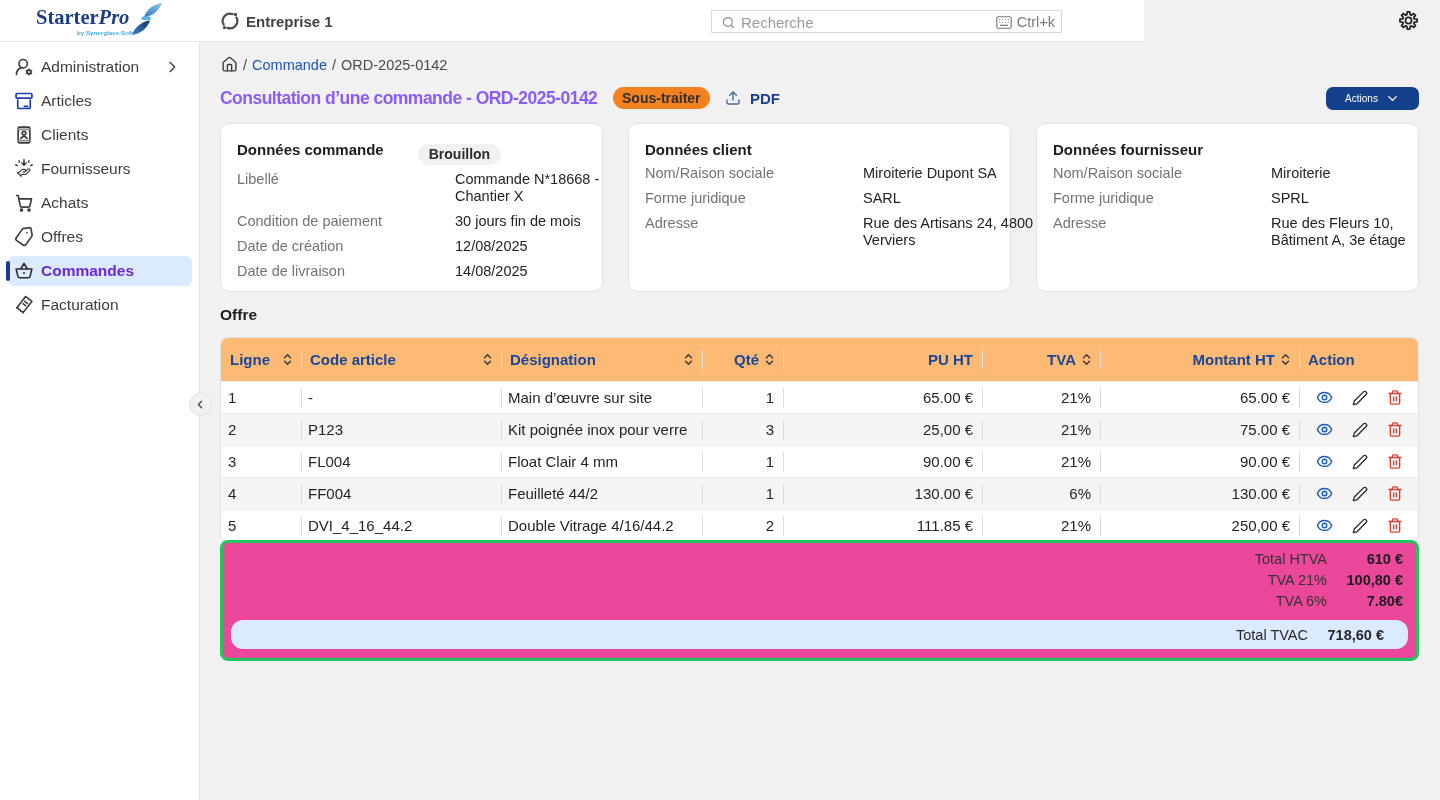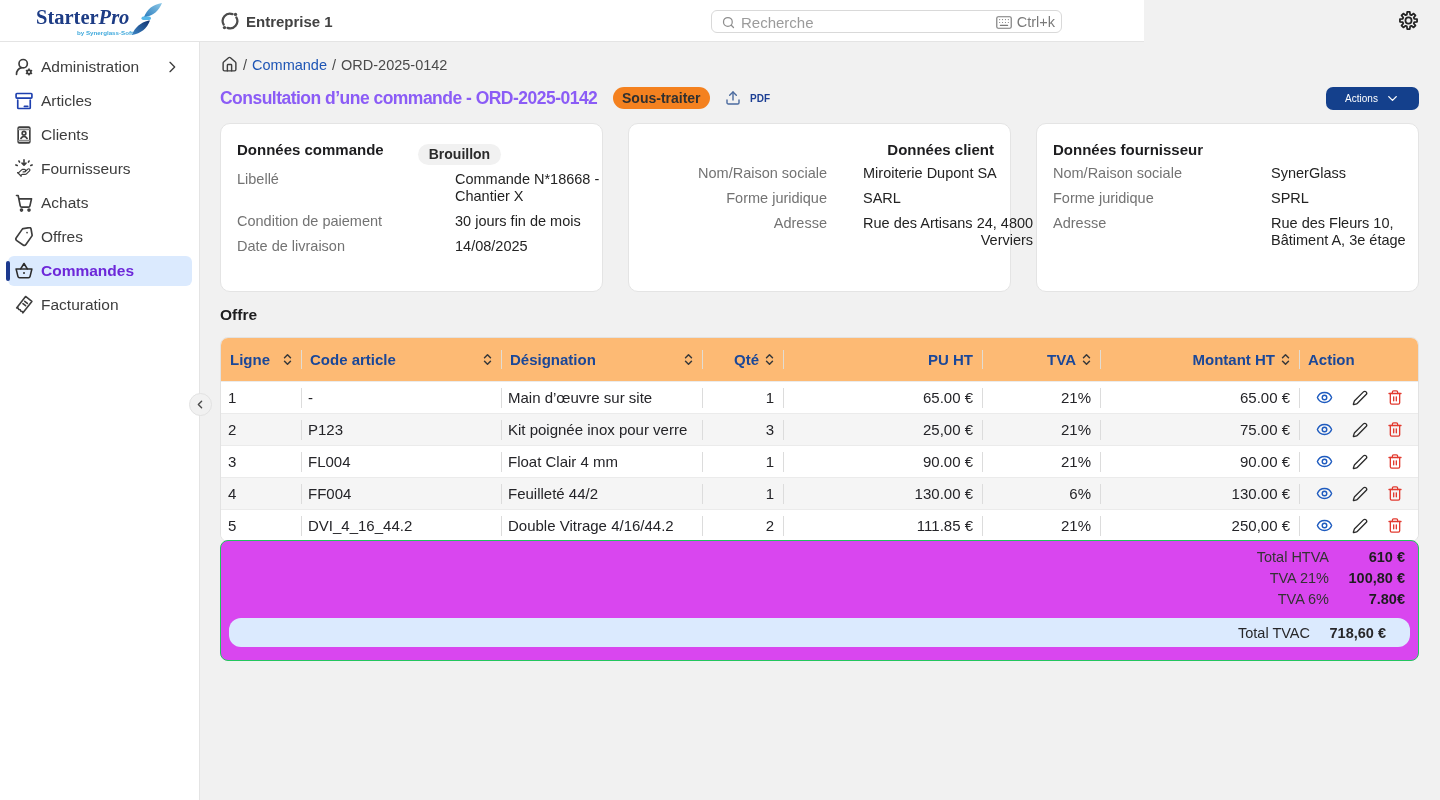--- a/index.html
+++ b/index.html
@@ -5,39 +5,39 @@
 * { margin:0; padding:0; box-sizing:border-box; }
 html,body { width:1440px; height:800px; overflow:hidden; }
 body { font-family:"Liberation Sans", sans-serif; background:#f1f1f1; color:#27272a; position:relative; }
 .abs { position:absolute; }
 svg { display:block; }
 
 
 #topbar { position:absolute; left:0; top:0; width:1144px; height:42px; background:#fff; border-bottom:1px solid #e4e4e4; z-index:5; }
 #sidebar { position:absolute; left:0; top:42px; width:200px; height:758px; background:#fff; border-right:1px solid #e4e4e4; z-index:4; }
 #entname { position:absolute; left:246px; top:13px; font-size:15px; font-weight:700; color:#424242; }
-#search { position:absolute; left:711px; top:10px; width:351px; height:23px; border:1px solid #d9d9d9; border-radius:6px; background:#fff; }
+#search { position:absolute; left:711px; top:10px; width:351px; height:23px; border:1px solid #d9d9d9; border-radius:0; background:#fff; }
 #search .ph { position:absolute; left:29px; top:3px; font-size:15px; color:#9b9b9b; }
 #search .kb { position:absolute; right:6px; top:3px; font-size:14.5px; color:#7a7a7a; display:flex; align-items:center; gap:5px; }
 
 
 .menu { position:absolute; left:0; top:52px; width:200px; z-index:6; }
 .mitem { position:relative; height:30px; margin:0 8px 4px 8px; border-radius:6px; display:flex; align-items:center; font-size:15.5px; color:#3d3d3d; font-weight:400; }
 .mitem .ic { width:20px; height:20px; margin-left:6px; margin-right:7px; flex:none; }
 .mitem.sel { background:#dbeafe; color:#6d28d9; font-weight:700; }
 .mitem.sel::before { content:""; position:absolute; left:-2px; top:5px; width:4px; height:20px; border-radius:3px; background:#1c398e; }
 .mitem .chev { position:absolute; right:12px; top:7px; }
 
 
 #crumb { position:absolute; left:221px; top:56px; display:flex; align-items:center; gap:5px; font-size:14.5px; color:#4a4a4a; }
 #crumb a { color:#1e55b5; text-decoration:none; }
 #title-row { position:absolute; left:220px; top:87px; width:1199px; height:24px; }
 #title { position:absolute; left:0; top:1px; font-size:17.5px; font-weight:700; color:#8b5cf6; letter-spacing:-0.52px; }
 .pill-orange { position:absolute; left:393px; top:0px; height:22px; padding:0 9px; background:#f4811f; border-radius:11px; color:#303030; font-size:14px; font-weight:700; line-height:22px; }
-#pdf { position:absolute; left:505px; top:0px; display:flex; align-items:center; gap:9px; color:#1c3f94; font-size:10px; font-weight:700; height:22px; }
+#pdf { position:absolute; left:505px; top:0px; display:flex; align-items:center; gap:9px; color:#1c3f94; font-size:15px; font-weight:700; height:22px; }
 #actions-btn { position:absolute; right:0; top:0; width:93px; height:23px; background:#14408c; border-radius:7px; color:#fff; font-size:10px; display:flex; align-items:center; justify-content:center; gap:7px; }
 
 
 .card { position:absolute; top:123px; width:383px; height:169px; background:#fff; border:1px solid #e4e4e4; border-radius:10px; padding:17px 16px 0; }
 .card h3 { font-size:15px; font-weight:700; color:#1d1d1f; line-height:17px; }
 .row { display:flex; margin-top:8px;gap:36px; }
 .row .lb { width:182px; flex:none; color:#737373; font-size:14.5px; line-height:17px; }
 .row .vl { color:#232323; font-size:14.5px; line-height:17px; white-space:nowrap; }
 .pill-gray { display:inline-block; height:21px; padding:0 11px; background:#f1f1f1; border-radius:11px; font-size:14px; font-weight:700; color:#2b2b2b; line-height:21px; vertical-align:-4px; margin-left:34px; }
 
@@ -49,21 +49,21 @@
 th .hwrap { display:flex; align-items:center; justify-content:space-between; }
 th .hwrap.re { justify-content:flex-end; gap:6px; }
 td { height:31px; font-size:15px; color:#242428; padding:0 9px 0 7px; border-top:1px solid #ebebeb; background-color:#fff; }
 th + th { background-image:linear-gradient(#e2dcd2,#e2dcd2); background-size:1px 19px; background-position:left center; background-repeat:no-repeat; }
 td + td { background-image:linear-gradient(#dcdcdc,#dcdcdc); background-size:1px 20px; background-position:left center; background-repeat:no-repeat; }
 tr.alt td { background-color:#f5f5f5; }
 .num { text-align:right; }
 .act-td { display:flex; align-items:center; height:31px; gap:19px; padding-left:17px; }
 
 
-#totals { position:absolute; left:220px; top:540px; width:1199px; height:121px; background:#d946ef; border:1px solid #22c55e; border-radius:8px; padding-top:5px; }
+#totals { position:absolute; left:220px; top:540px; width:1199px; height:121px; background:#ec4899; border:3px solid #22c55e; border-radius:8px; padding-top:5px; }
 .trow { display:flex; justify-content:flex-end; align-items:center; height:21px; padding-right:13px; font-size:14.5px; color:#333; }
 .trow b { width:76px; text-align:right; color:#1d1d1f; }
 #tvac { position:absolute; left:8px; right:8px; top:77px; height:29px; background:#dbeafe; border-radius:12px; display:flex; justify-content:flex-end; align-items:center; padding-right:24px; font-size:14.5px; color:#27272a; }
 #tvac b { width:76px; text-align:right; }
 
 
 #collapse { position:absolute; left:189px; top:393px; width:23px; height:23px; border-radius:50%; background:#f1f1f1; border:1px solid #e2e2e2; z-index:6; display:flex; align-items:center; justify-content:center; }
 </style>
 </head>
 <body>
@@ -208,46 +208,50 @@
   <h3>Données commande<span class="pill-gray">Brouillon</span></h3>
   <div class="row" style="margin-top:6px;">
       <div class="lb">Libellé</div>
       <div class="vl">Commande N*18668 -<br>Chantier X</div>
     </div>
   <div class="row">
       <div class="lb">Condition de paiement</div>
       <div class="vl">30 jours fin de mois</div>
     </div>
   <div class="row">
+      <div class="lb">Date de création</div>
+      <div class="vl">12/08/2025</div>
+    </div>
+  <div class="row">
       <div class="lb">Date de livraison</div>
       <div class="vl">14/08/2025</div>
     </div>
 </div>
 
-<div class="card" style="left:628px;text-align:right;">
+<div class="card" style="left:628px;">
   <h3>Données client</h3>
   <div class="row" style="margin-top:7px;">
       <div class="lb">Nom/Raison sociale</div>
       <div class="vl">Miroiterie Dupont SA</div>
     </div>
   <div class="row">
       <div class="lb">Forme juridique</div>
       <div class="vl">SARL</div>
     </div>
   <div class="row">
       <div class="lb">Adresse</div>
       <div class="vl">Rue des Artisans 24, 4800<br>Verviers</div>
     </div>
 </div>
 
 <div class="card" style="left:1036px;">
   <h3>Données fournisseur</h3>
   <div class="row" style="margin-top:7px;">
       <div class="lb">Nom/Raison sociale</div>
-      <div class="vl">SynerGlass</div>
+      <div class="vl">Miroiterie</div>
     </div>
   <div class="row">
       <div class="lb">Forme juridique</div>
       <div class="vl">SPRL</div>
     </div>
   <div class="row">
       <div class="lb">Adresse</div>
       <div class="vl">Rue des Fleurs 10,<br>Bâtiment A, 3e étage</div>
     </div>
 </div>

